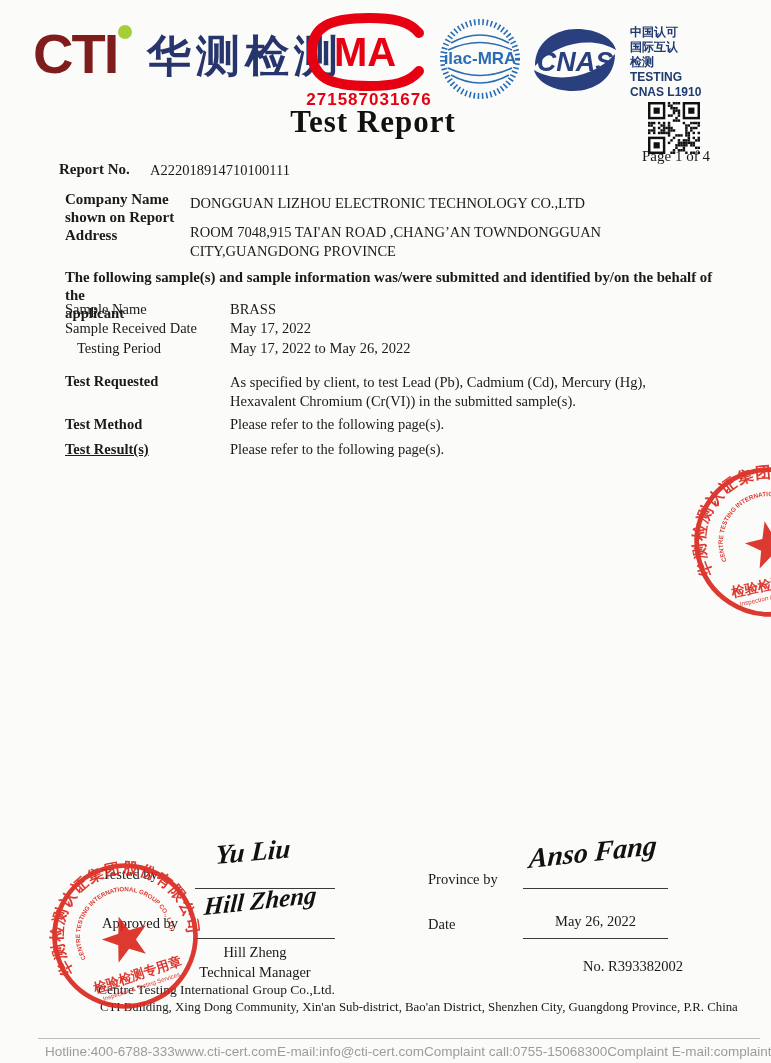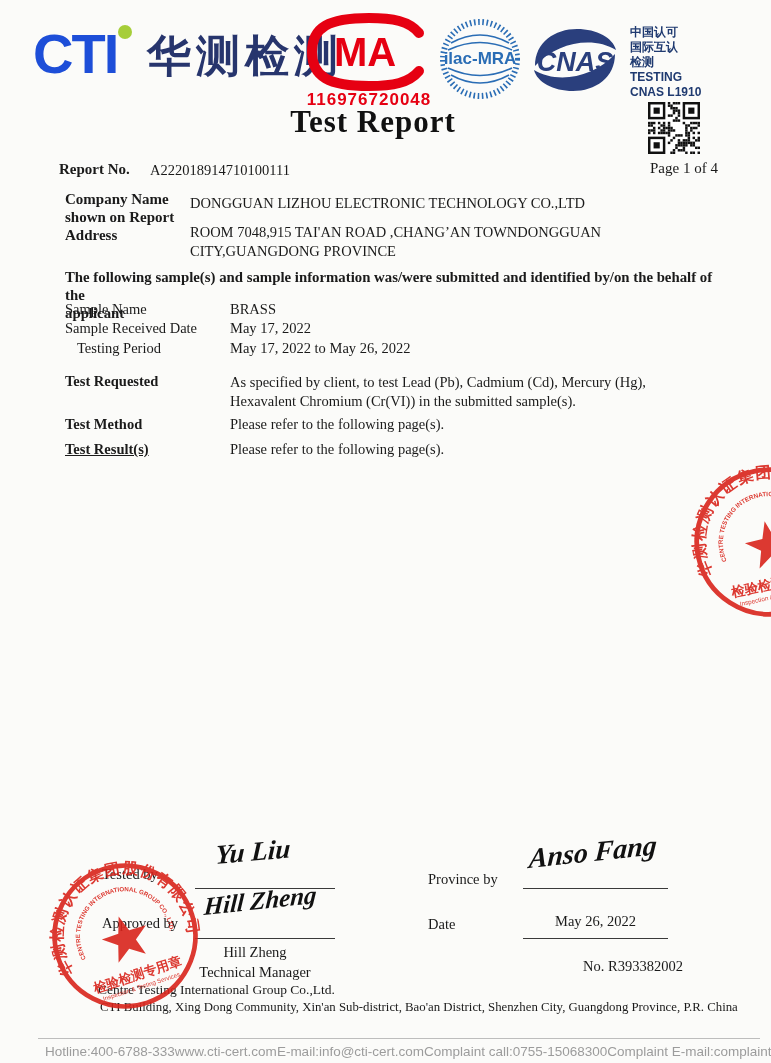--- a/index.html
+++ b/index.html
@@ -1,20 +1,20 @@
 <!DOCTYPE html>
 <html><head>
 <meta charset="utf-8">
 <style>
   html,body{margin:0;padding:0;background:#e8e8e6;}
   .page{position:relative;width:771px;height:1063px;margin:0 auto;background:#fbfbf9;overflow:hidden;
         font-family:"Liberation Serif",serif;color:#1a1a1a;}
   .abs{position:absolute;}
   
-  .cti-word{font-family:"Liberation Sans",sans-serif;font-weight:bold;font-size:56px;letter-spacing:-2px;color:#1d4ed8;line-height:1;}
+  .cti-word{font-family:"Liberation Sans",sans-serif;font-weight:bold;font-size:56px;letter-spacing:-2px;color:#7f1d1d;line-height:1;}
   .cti-dot{width:14px;height:14px;border-radius:50%;background:#a6ce39;}
   .cti-cn{font-family:"Liberation Sans",sans-serif;font-weight:bold;font-size:44px;letter-spacing:5px;color:#27356d;line-height:1;}
   .cma-number{font-family:"Liberation Sans",sans-serif;font-weight:bold;font-size:17px;color:#e60012;text-align:center;letter-spacing:1px;}
   .doc-title{font-size:31px;font-weight:bold;letter-spacing:1px;color:#111;}
   .accr{font-family:"Liberation Sans",sans-serif;font-weight:bold;font-size:12px;line-height:15px;color:#1f3a70;}
   .pageno{font-size:15px;}
   
   .lbl{font-weight:bold;font-size:15px;}
   .val{font-size:14.5px;}
   .row-label{position:absolute;left:65px;font-size:14.5px;}
@@ -40,21 +40,21 @@
   <div class="abs" style="left:33px;top:26px;">
     <span class="cti-word">CTI</span>
     <span class="cti-dot abs" style="left:85px;top:-1px;"></span>
   </div>
   <div class="abs cti-cn" style="left:147px;top:34px;">华测检测</div>
 
   <svg class="abs" style="left:303px;top:13px;" width="132" height="78" viewBox="0 0 132 78">
     <path d="M 116 20 C 106 8 90 5 66 5 C 26 5 9 14 9 39 C 9 64 26 73 66 73 C 90 73 106 70 116 58" fill="none" stroke="#e60012" stroke-width="10" stroke-linecap="round"></path>
     <text x="62" y="53" text-anchor="middle" font-family="Liberation Sans, sans-serif" font-weight="bold" font-size="40" fill="#e60012">MA</text>
   </svg>
-  <div class="abs cma-number" style="left:303px;top:90px;width:132px;">116976720048</div>
+  <div class="abs cma-number" style="left:303px;top:90px;width:132px;">271587031676</div>
 
   <svg class="abs" style="left:437px;top:17px;" width="86" height="84" viewBox="0 0 86 84">
     <circle cx="43" cy="42" r="37" fill="none" stroke="#2a6db5" stroke-width="6" stroke-dasharray="1.6 2.6"></circle>
     <path d="M14,26 Q43,10 72,26" fill="none" stroke="#2a6db5" stroke-width="1.6"></path>
     <path d="M11,33 Q43,18 75,33" fill="none" stroke="#2a6db5" stroke-width="1.6"></path>
     <path d="M14,58 Q43,74 72,58" fill="none" stroke="#2a6db5" stroke-width="1.6"></path>
     <path d="M11,51 Q43,66 75,51" fill="none" stroke="#2a6db5" stroke-width="1.6"></path>
     <rect x="8" y="35" width="70" height="15" fill="#fbfbf9"></rect>
     <text x="43" y="47" text-anchor="middle" font-family="Liberation Sans, sans-serif" font-weight="bold" font-size="17" fill="#2a6db5">ilac-MRA</text>
   </svg>
@@ -203,21 +203,21 @@
       <rect x="9" y="9" width="10" height="10"></rect>
         <rect x="65" y="9" width="10" height="10"></rect>
         <rect x="9" y="65" width="10" height="10"></rect>
     </g>
   </svg>
 
   <div class="abs doc-title" style="left:0;top:104px;width:746px;text-align:center;">Test Report</div>
 
   <div class="abs lbl" style="left:59px;top:161px;">Report No.</div>
   <div class="abs val" style="left:150px;top:162px;">A222018914710100111</div>
-  <div class="abs pageno" style="left:642px;top:160px;margin-left:8px;">Page 1 of 4</div>
+  <div class="abs pageno" style="left:642px;top:148px;">Page 1 of 4</div>
 
   <div class="abs lbl" style="left:65px;top:191px;">Company Name</div>
   <div class="abs lbl" style="left:65px;top:209px;">shown on Report</div>
   <div class="abs lbl" style="left:65px;top:227px;">Address</div>
   <div class="abs val" style="left:190px;top:195px;">DONGGUAN LIZHOU ELECTRONIC TECHNOLOGY CO.,LTD</div>
   <div class="abs val" style="left:190px;top:223px;width:522px;line-height:19px;">ROOM 7048,915 TAI'AN ROAD ,CHANG’AN TOWNDONGGUAN CITY,GUANGDONG PROVINCE</div>
 
   <div class="abs intro" style="left:65px;top:268px;width:650px;">
     <div>The following sample(s) and sample information was/were submitted and identified by/on the behalf of the</div>
     <div>applicant</div>

